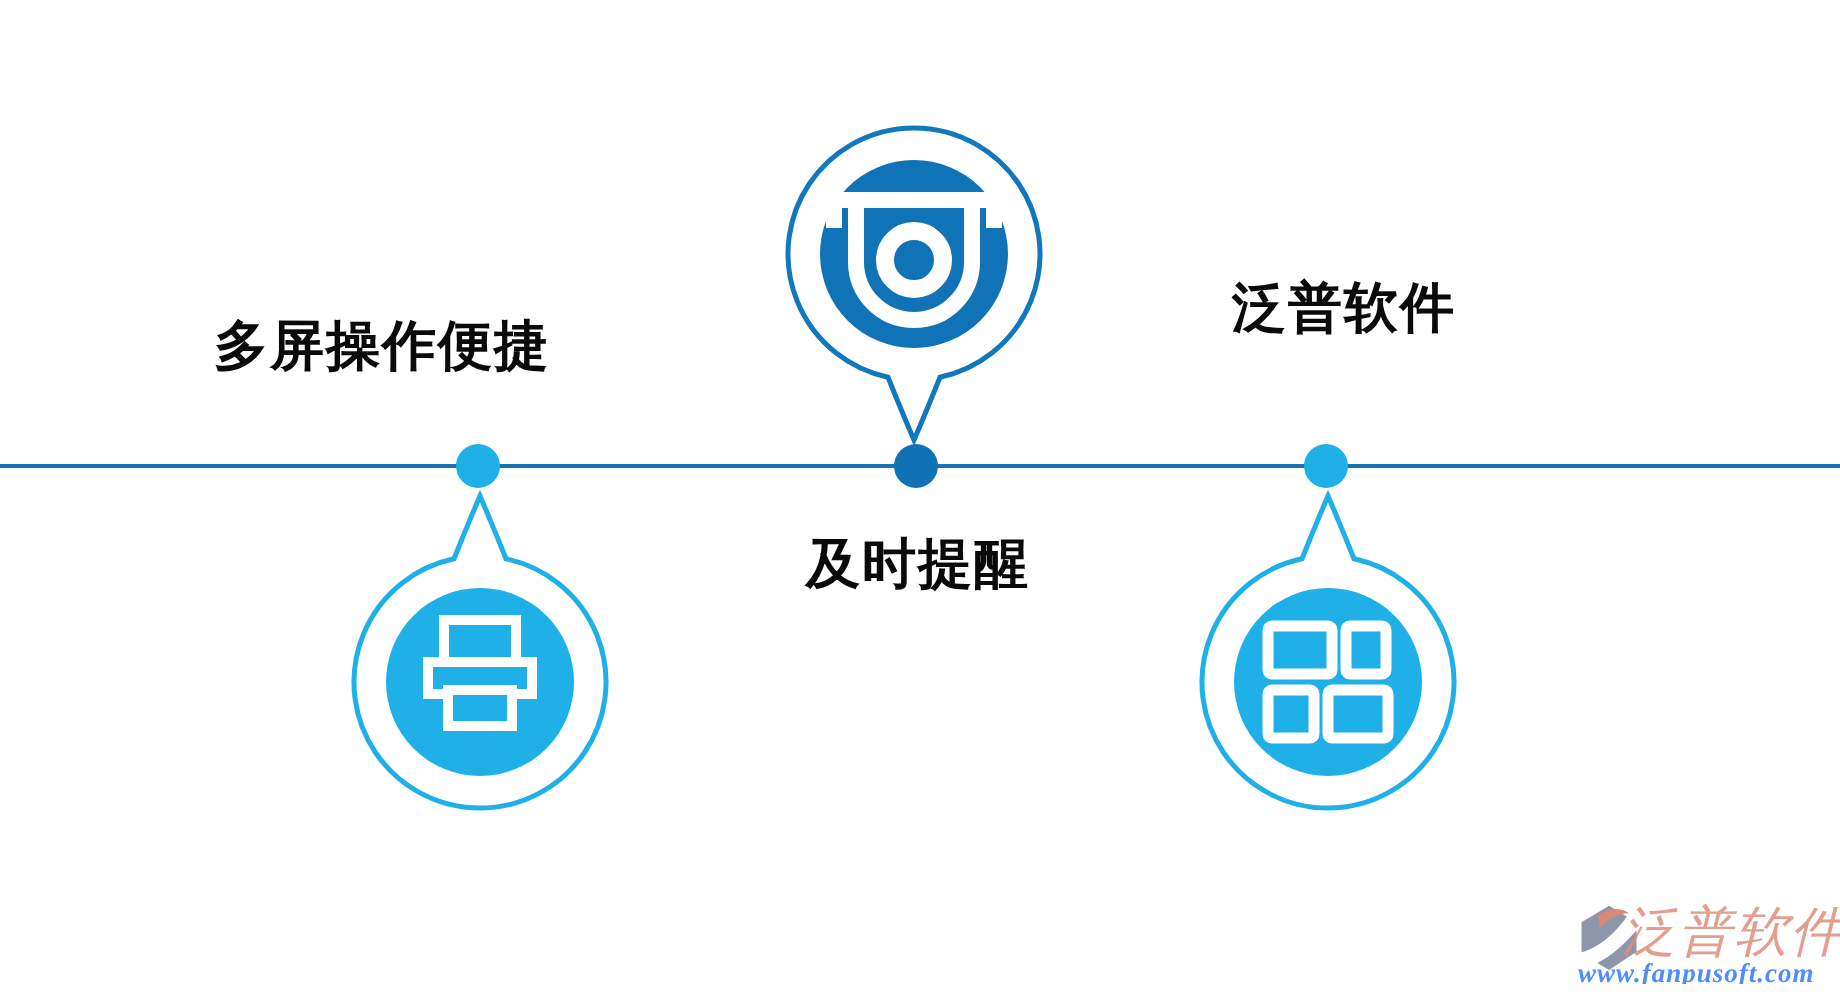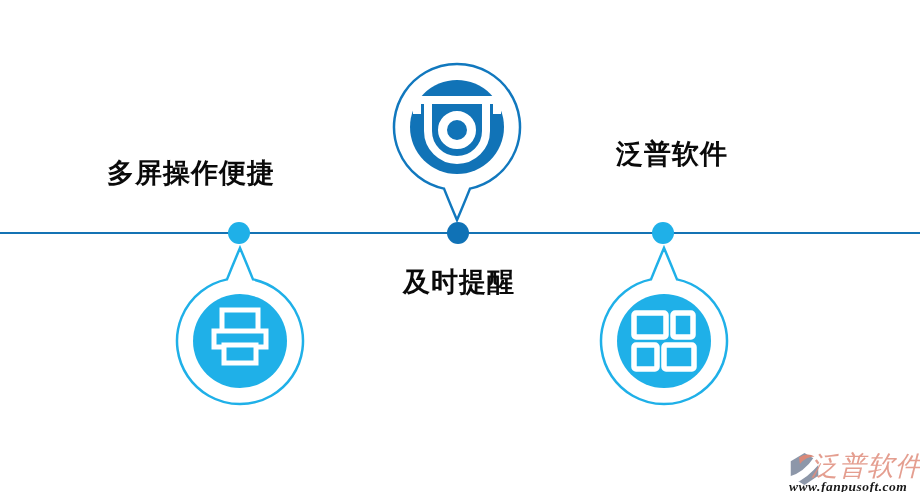--- a/index.html
+++ b/index.html
@@ -62,21 +62,21 @@
   .wm-brand  {
     position: absolute; left: 35px; top: 2px;
     font-size: 27px; font-weight: 400;
     color: #e08e7d; opacity: 0.85;
     letter-spacing: 1px; white-space: nowrap;
   }
   .wm-url {
     position: absolute; left: 13px; top: 33px;
     font-family: "Liberation Serif", "DejaVu Serif", serif;
     font-size: 13.5px; font-weight: bold;
-    color: #000000; opacity: 0.9;
+    color: #3b82f6; opacity: 0.9;
     letter-spacing: 0.5px; white-space: nowrap;
   }
 </style>
 </head>
 <body>
 
 <div class="stage">
 
   <div class="timeline"></div>
 

